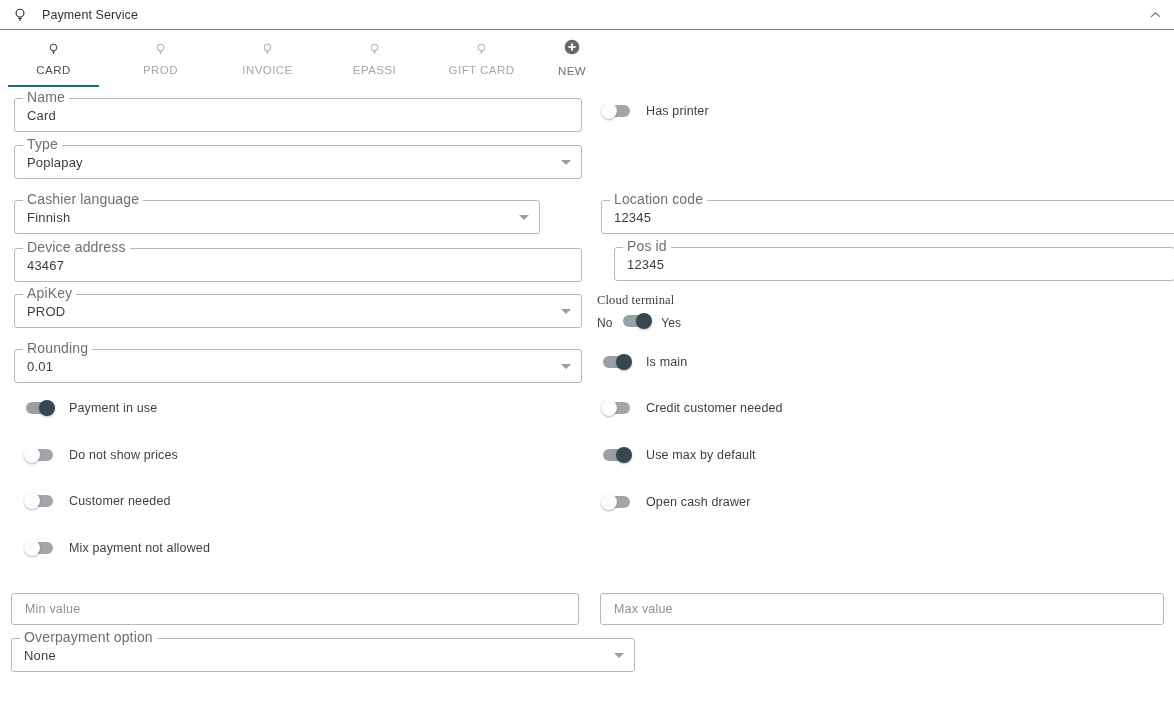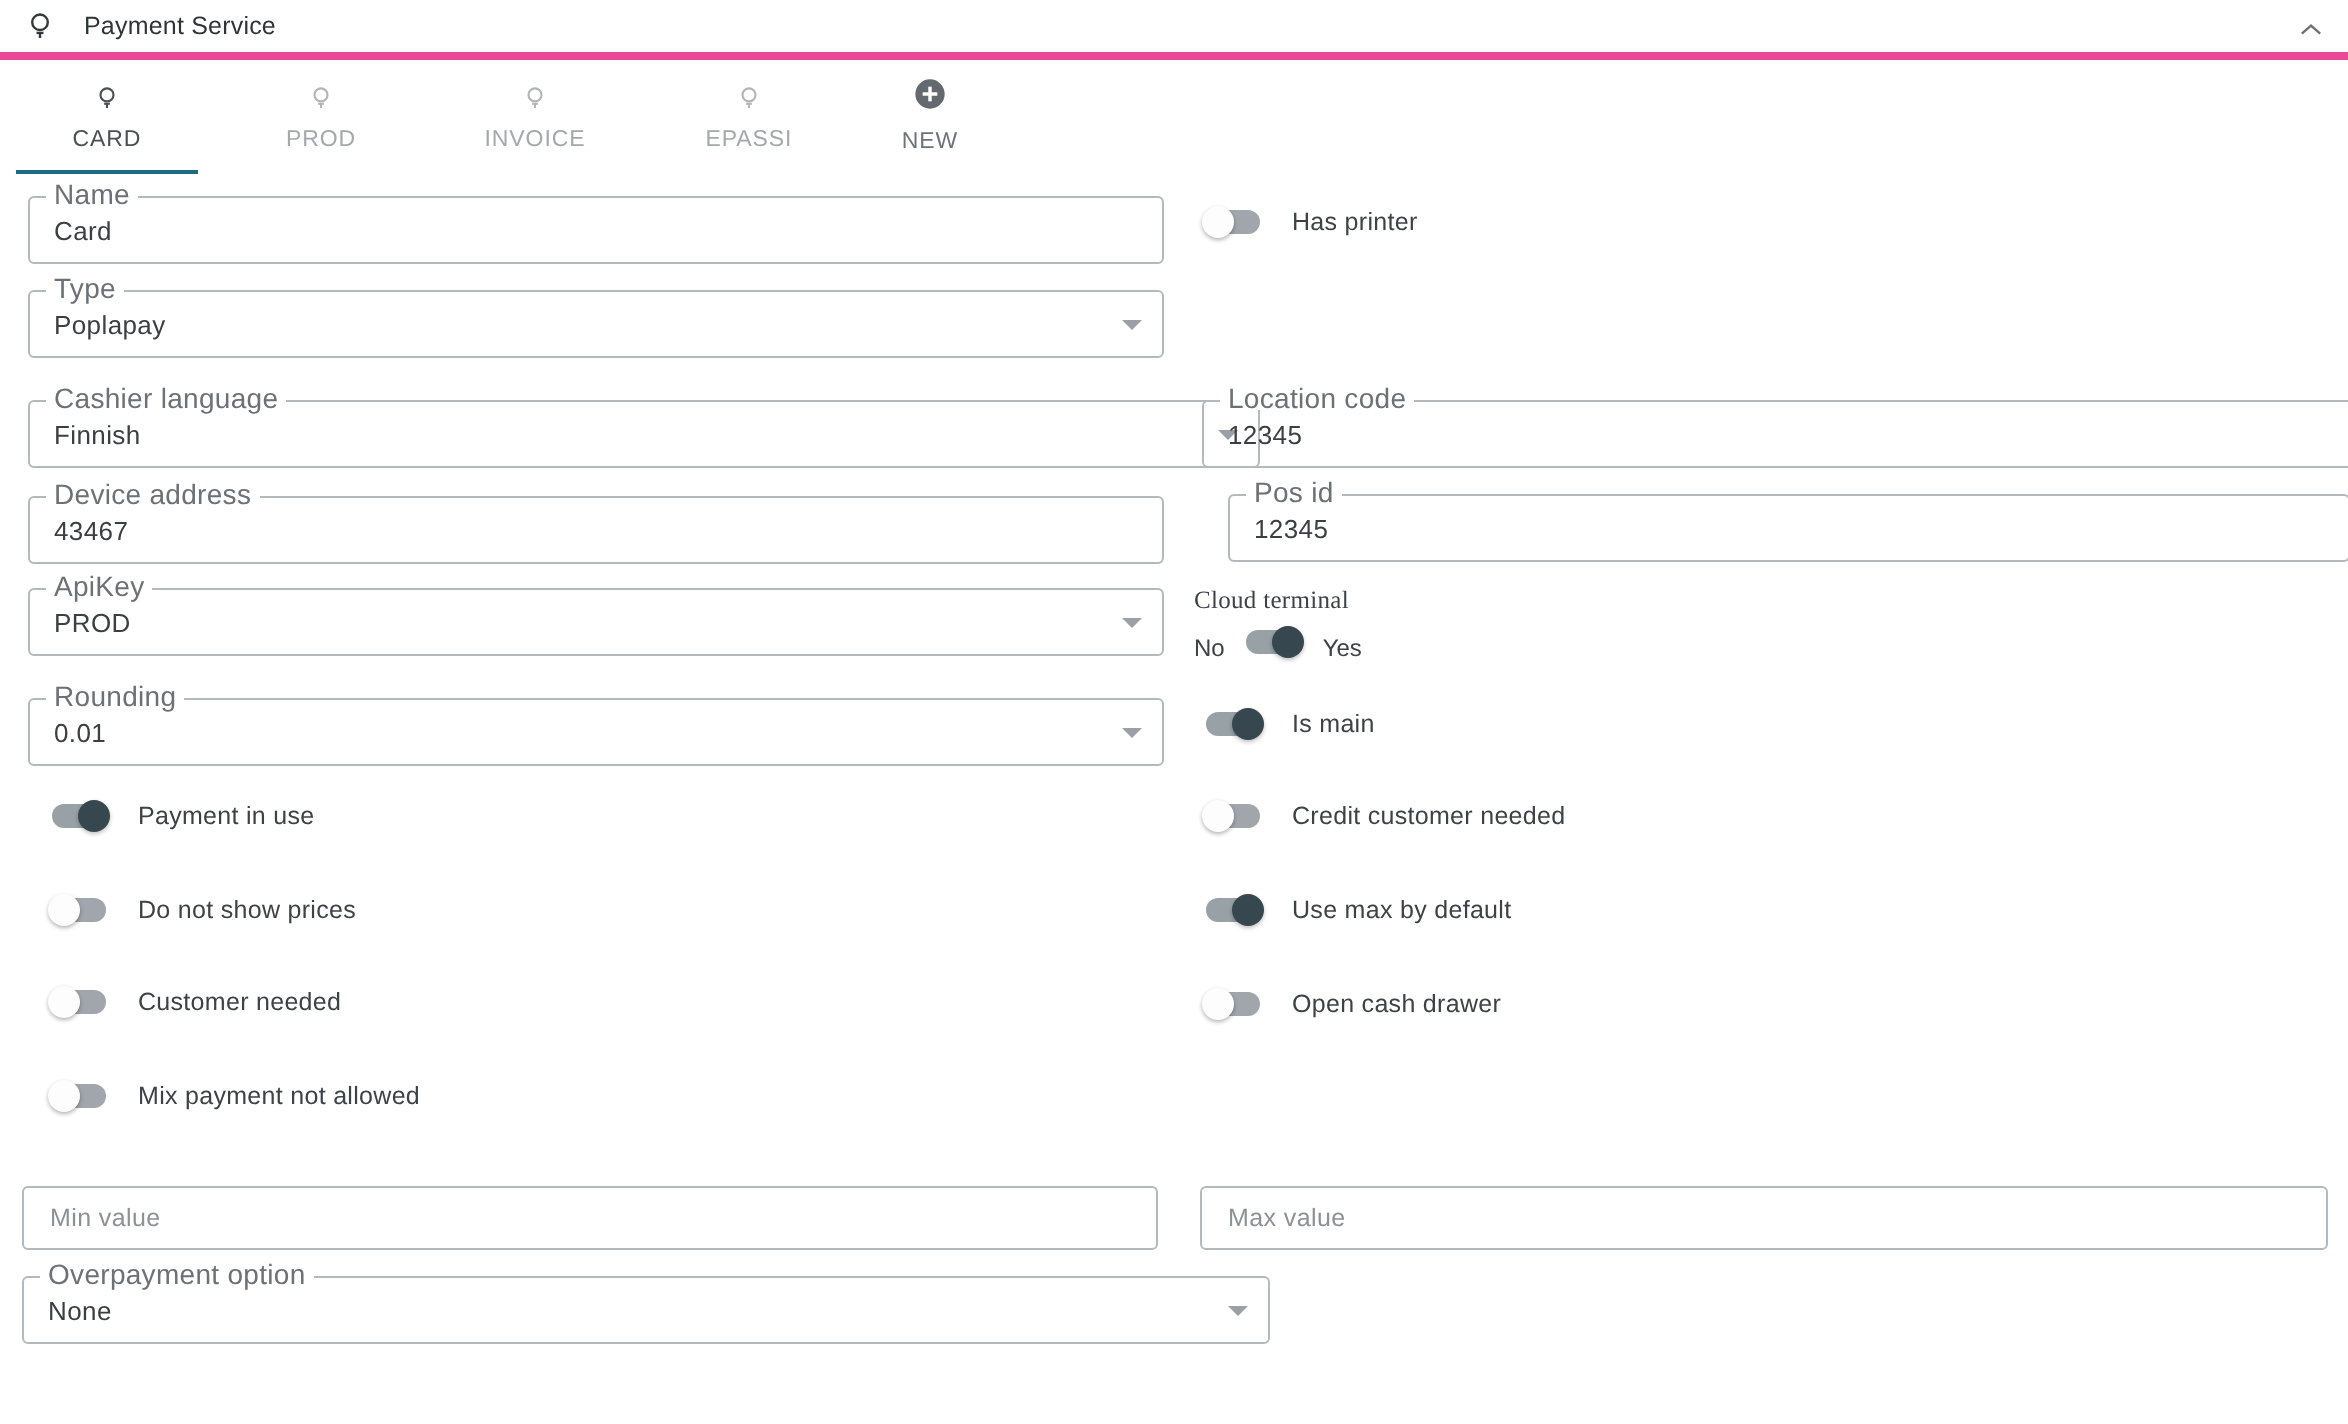--- a/index.html
+++ b/index.html
@@ -10,21 +10,21 @@
     font-family: "Liberation Sans", sans-serif;
     color: #33383d;
     overflow: hidden;
   }
 
   
   .appbar {
     position: absolute; left: 0; top: 0;
     width: 1174px; height: 30px;
     display: flex; align-items: center;
-    border-bottom: 4px solid #ec4899;
+    border-bottom: 1px solid #ec4899;
     background: #fff;
   }
   .appbar-icon { margin-left: 11px; width: 18px; height: 18px; display:block; }
   .appbar-title {
     margin-left: 13px;
     font-size: 12.5px;
     color: #2f3438;
     letter-spacing: .1px;
   }
   .appbar-collapse {
@@ -228,20 +228,31 @@
       <svg width="15" height="16" viewBox="0 0 24 24" fill="none" stroke="#b0b5b9" stroke-width="1.7">
         <circle cx="12" cy="9.5" r="5.2"></circle>
         <line x1="9.7" y1="16.6" x2="14.3" y2="16.6"></line>
         <line x1="12" y1="16.6" x2="12" y2="20"></line>
       </svg>
     </span>
     <span class="tab-label">EPASSI</span>
     <span class="underline"></span>
   </div>
 
+  <div class="tab">
+    <span class="tab-ico">
+      <svg width="15" height="16" viewBox="0 0 24 24" fill="none" stroke="#b0b5b9" stroke-width="1.7">
+        <circle cx="12" cy="9.5" r="5.2"></circle>
+        <line x1="9.7" y1="16.6" x2="14.3" y2="16.6"></line>
+        <line x1="12" y1="16.6" x2="12" y2="20"></line>
+      </svg>
+    </span>
+    <span class="tab-label">GIFT CARD</span>
+    <span class="underline"></span>
+  </div>
 
   <div class="tab tab-new">
     <span class="tab-ico">
       <svg width="16" height="16" viewBox="0 0 24 24">
         <circle cx="12" cy="12" r="11" fill="#63696e"></circle>
         <rect x="6.5" y="10.7" width="11" height="2.6" fill="#ffffff"></rect>
         <rect x="10.7" y="6.5" width="2.6" height="11" fill="#ffffff"></rect>
       </svg>
     </span>
     <span class="tab-label">NEW</span>
@@ -258,21 +269,21 @@
       <span class="value">Card</span>
     </div>
 
     <div class="field" style="left:0;top:57px;width:568px;">
       <span class="box"></span>
       <span class="notch">Type</span>
       <span class="value">Poplapay</span>
       <span class="caret"></span>
     </div>
 
-    <div class="field" style="left:0;top:112px;width:616px;">
+    <div class="field" style="left:0;top:112px;width:526px;">
       <span class="box"></span>
       <span class="notch">Cashier language</span>
       <span class="value">Finnish</span>
       <span class="caret"></span>
     </div>
 
     <div class="field" style="left:0;top:160px;width:568px;">
       <span class="box"></span>
       <span class="notch">Device address</span>
       <span class="value">43467</span>

